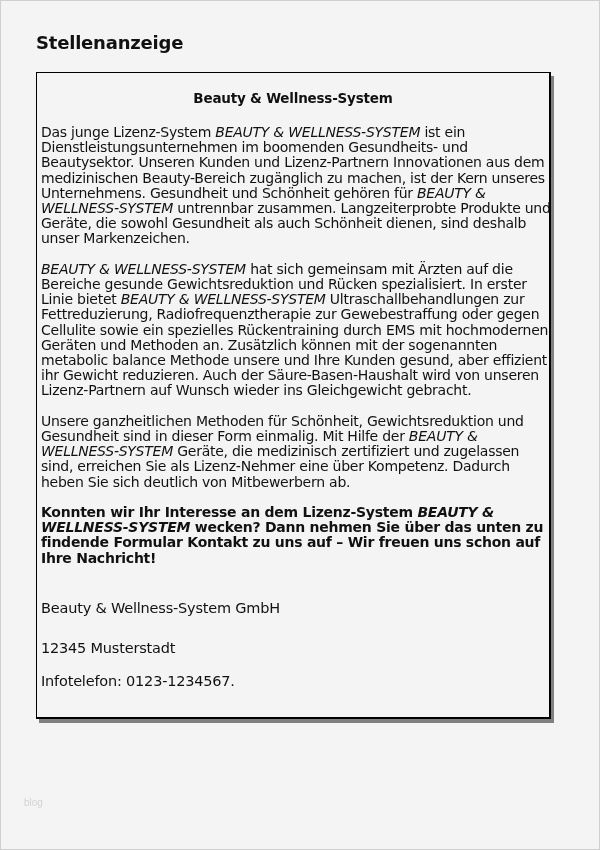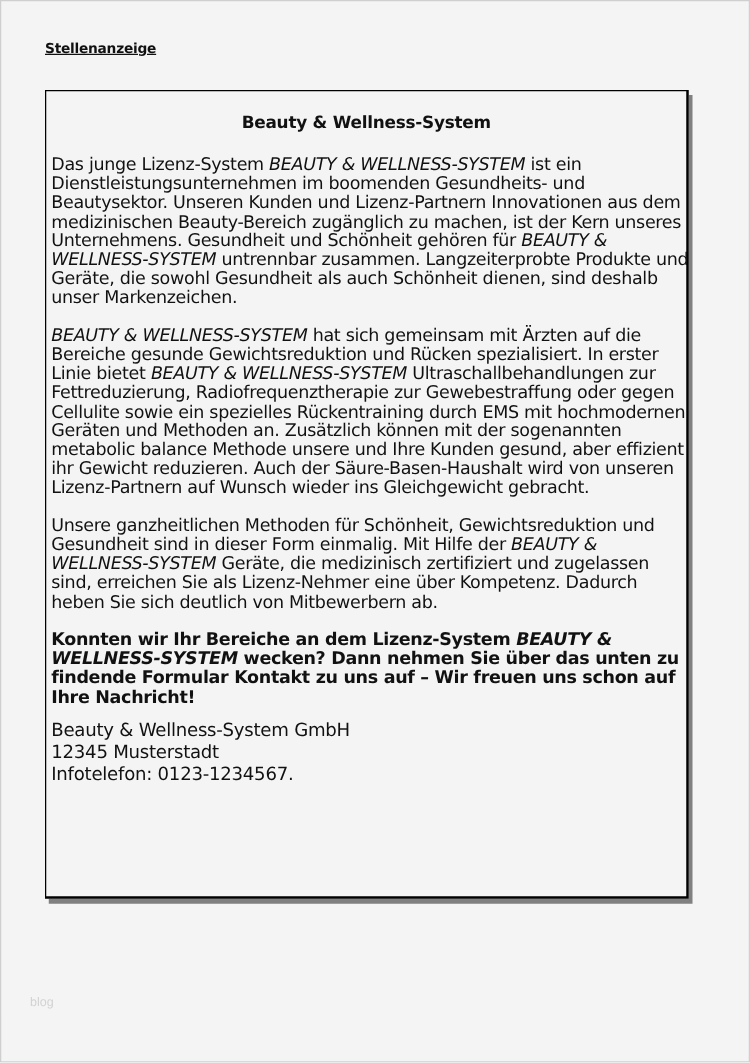--- a/index.html
+++ b/index.html
@@ -19,23 +19,22 @@
       position: absolute;
       left: 0; top: 0;
       width: 598px; height: 848px;
       border: 1px solid #cfcfcf;
       border-right-width: 2px;
     }
     .doc-heading {
       position: absolute;
       left: 36px;
       top: 32px;
-      font-size: 11px;
+      font-size: 18px;
       font-weight: bold;
-      text-decoration: underline;
       letter-spacing: -0.2px;
     }
     .ad-box {
       position: absolute;
       left: 36px;
       top: 72px;
       width: 515px;
       height: 647px;
       border: 1px solid #000;
       border-right-width: 2px;
@@ -80,23 +79,24 @@
       width: 500px;
       font-size: 14.5px;
       line-height: 17px;
       letter-spacing: -0.2px;
     }
     .contact .intro {
       margin: 0 0 6px 0;
     }
     .contact .addr-line {
       display: block;
+      margin-top: 23px;
     }
     .contact .phone {
-      margin-top: 1px;
+      margin-top: 16px;
       display: block;
     }
     .watermark {
       position: absolute;
       left: 24px;
       top: 797px;
       font-size: 10px;
       color: #d2d2d2;
       font-family: Liberation Sans, sans-serif;
     }
@@ -111,21 +111,21 @@
 <div class="ad-box">
   <div class="ad-title">Beauty &amp; Wellness-System</div>
 
   <div class="ad-body">
     <p><span>Das junge Lizenz-System </span><em>BEAUTY &amp; WELLNESS-SYSTEM</em><span> ist ein Dienstleistungsunternehmen im boomenden Gesundheits- und Beautysektor. Unseren Kunden und Lizenz-Partnern Innovationen aus dem medizinischen Beauty-Bereich zugänglich zu machen, ist der Kern unseres Unternehmens. Gesundheit und Schönheit gehören für </span><em>BEAUTY &amp; WELLNESS-SYSTEM</em><span> untrennbar zusammen. Langzeiterprobte Produkte und Geräte, die sowohl Gesundheit als auch Schönheit dienen, sind deshalb unser Markenzeichen.</span></p>
 
     <p><em>BEAUTY &amp; WELLNESS-SYSTEM</em><span> hat sich gemeinsam mit Ärzten auf die Bereiche gesunde Gewichtsreduktion und Rücken spezialisiert. In erster Linie bietet </span><em>BEAUTY &amp; WELLNESS-SYSTEM</em><span> Ultraschallbehandlungen zur Fettreduzierung, Radiofrequenztherapie zur Gewebestraffung oder gegen Cellulite sowie ein spezielles Rückentraining durch EMS mit hochmodernen Geräten und Methoden an. Zusätzlich können mit der sogenannten metabolic balance Methode unsere und Ihre Kunden gesund, aber effizient ihr Gewicht reduzieren. Auch der Säure-Basen-Haushalt wird von unseren Lizenz-Partnern auf Wunsch wieder ins Gleichgewicht gebracht.</span></p>
 
     <p><span>Unsere ganzheitlichen Methoden für Schönheit, Gewichtsreduktion und Gesundheit sind in dieser Form einmalig. Mit Hilfe der </span><em>BEAUTY &amp; WELLNESS-SYSTEM</em><span> Geräte, die medizinisch zertifiziert und zugelassen sind, erreichen Sie als Lizenz-Nehmer eine über Kompetenz. Dadurch heben Sie sich deutlich von Mitbewerbern ab.</span></p>
 
-    <p class="cta"><span>Konnten wir Ihr Bereiche an dem Lizenz-System </span><em>BEAUTY &amp; WELLNESS-SYSTEM</em><span> wecken? Dann nehmen Sie über das unten zu findende Formular Kontakt zu uns auf – Wir freuen uns schon auf Ihre Nachricht!</span></p>
+    <p class="cta"><span>Konnten wir Ihr Interesse an dem Lizenz-System </span><em>BEAUTY &amp; WELLNESS-SYSTEM</em><span> wecken? Dann nehmen Sie über das unten zu findende Formular Kontakt zu uns auf – Wir freuen uns schon auf Ihre Nachricht!</span></p>
   </div>
 
   <div class="contact">
     <span class="addr-line">Beauty &amp; Wellness-System GmbH</span>
     <span class="addr-line">12345 Musterstadt</span>
     <span class="phone">Infotelefon: 0123-1234567.</span>
   </div>
 </div>
 
 <div class="watermark">blog</div>

